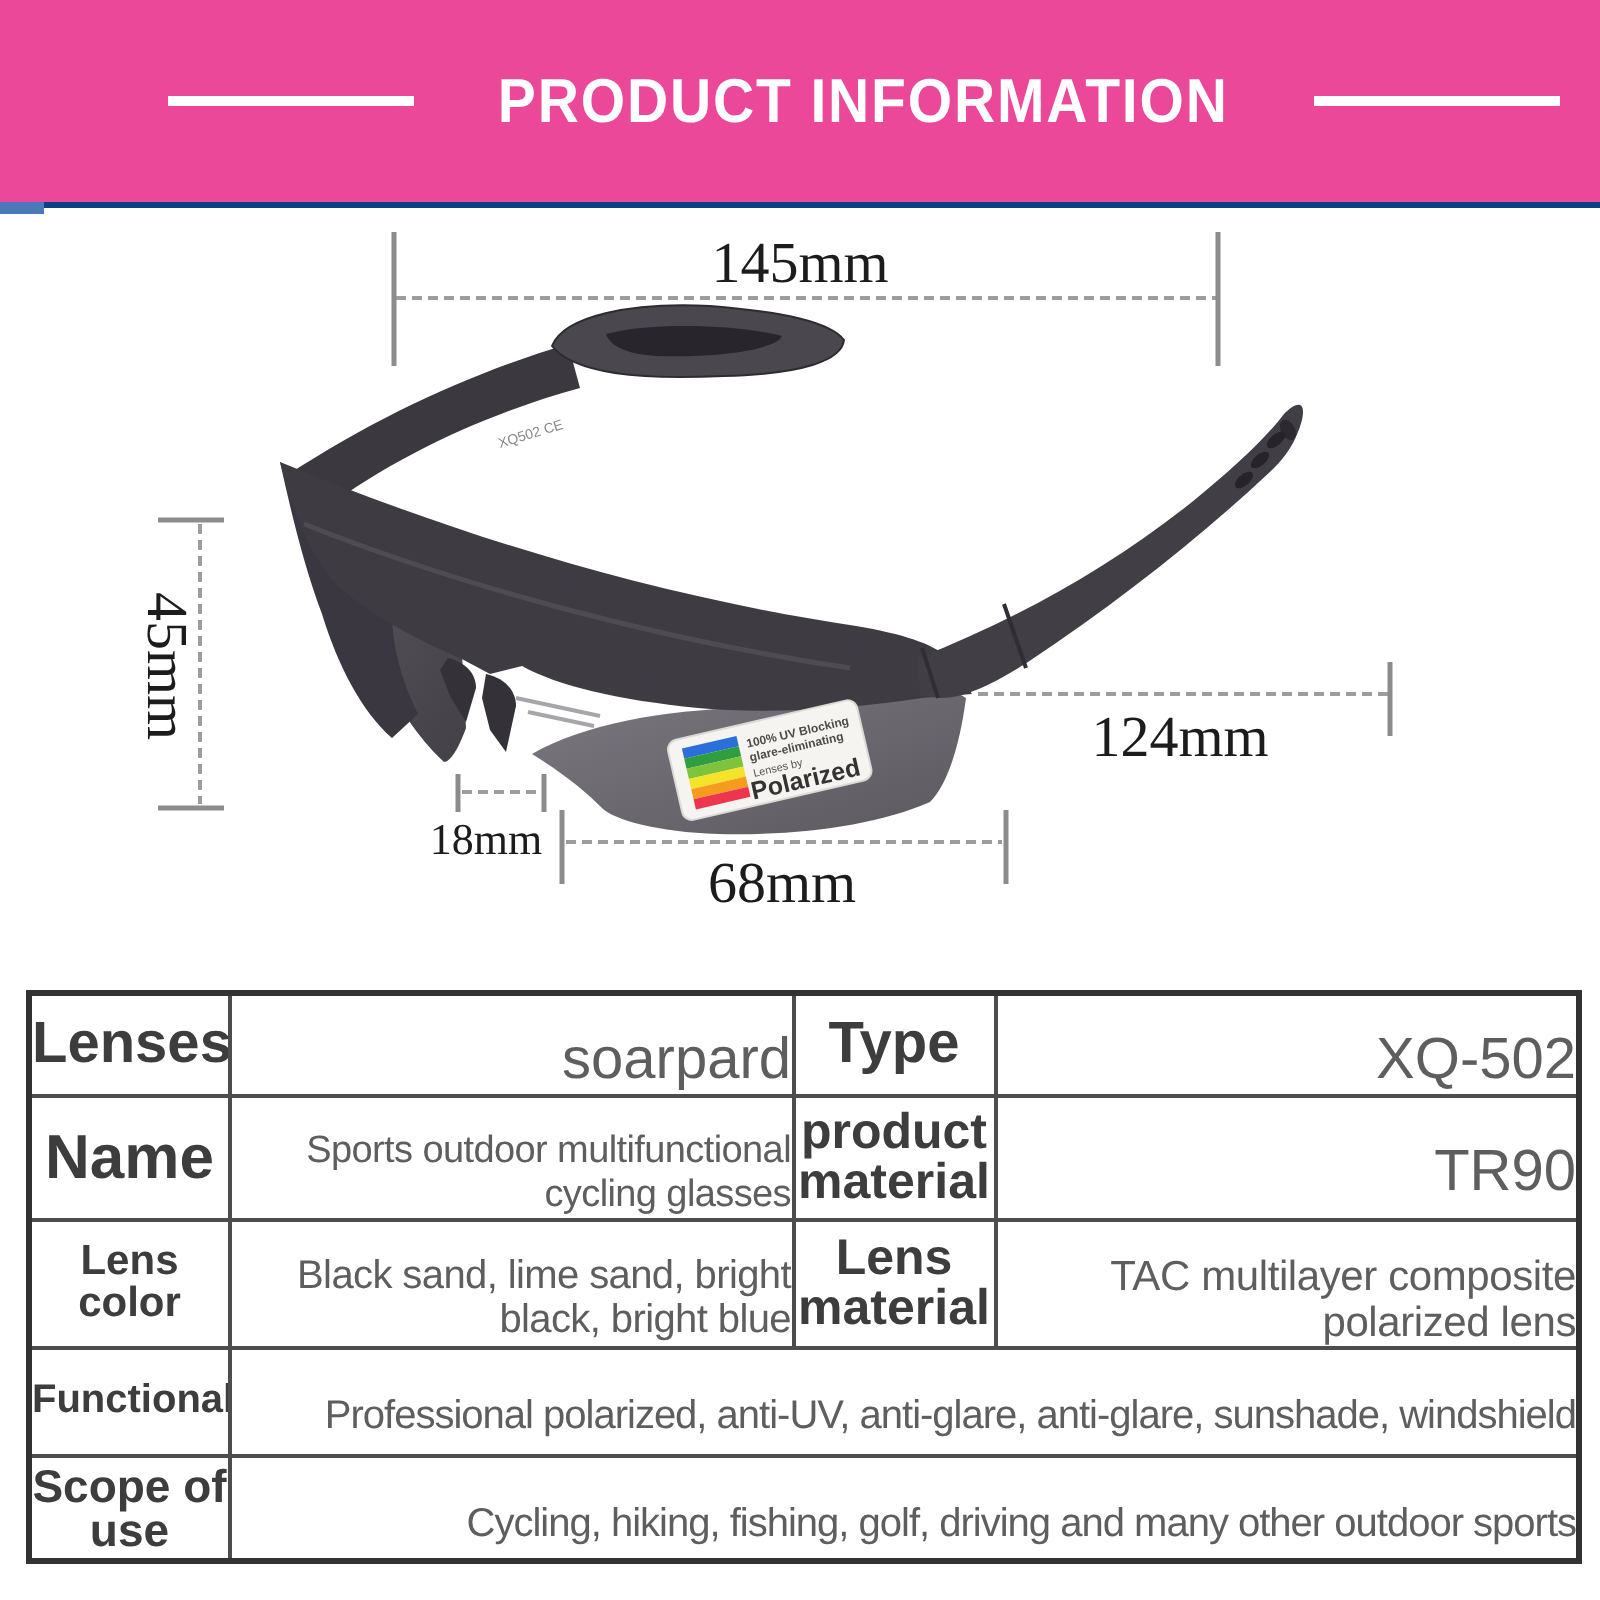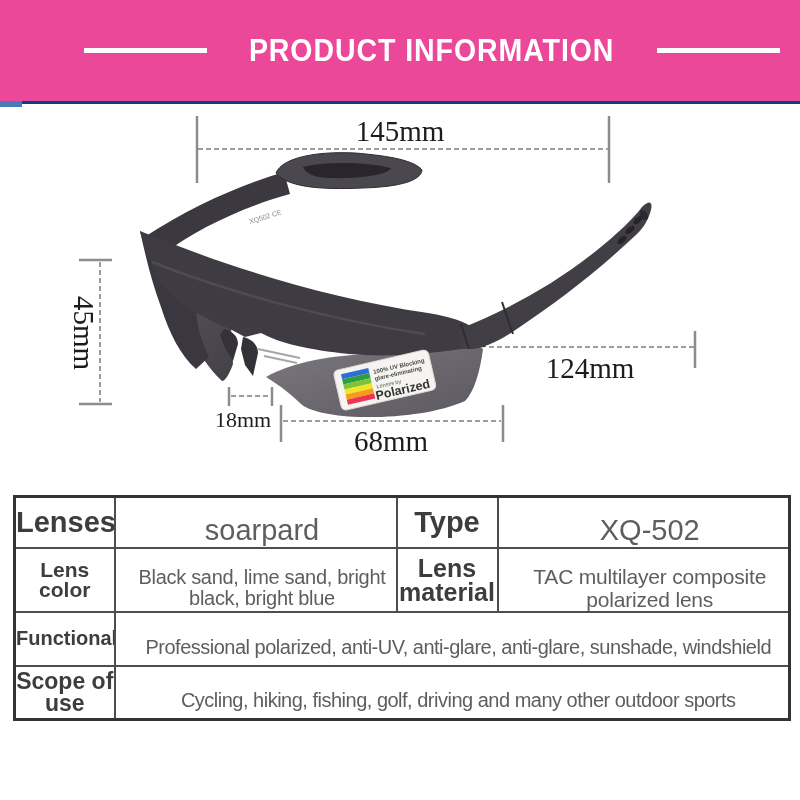--- a/index.html
+++ b/index.html
@@ -21,21 +21,21 @@
   .dim-text{font-family:"Liberation Serif","DejaVu Serif",serif;fill:#1c1c1c;}
   .dash{stroke:#9d9d9d;stroke-width:2;stroke-dasharray:5 3;fill:none;}
   .bar{stroke:#8c8c8c;stroke-width:2.5;fill:none;}
 
   
   #spec-table{position:absolute;left:13px;top:495px;width:775px;
               border-collapse:collapse;table-layout:fixed;background:#fff;
               border:3px solid #333333;}
   #spec-table td{border:2px solid #4d4d4d;vertical-align:middle;overflow:hidden;}
   td.lab{text-align:center;font-weight:bold;color:#3d3d3d;padding:0;line-height:0.98;}
-  td.val{color:#5e5e5e;padding:16px 0 0 13px;text-align:center;}
+  td.val{color:#5e5e5e;padding:16px 0 0 13px;text-align:right;}
   .fs29{font-size:29px;} .fs31{font-size:31px;}
   .r2v1{font-size:19px;letter-spacing:-0.3px;line-height:1.15;}
   .labmed{font-size:25px;line-height:0.92;}
   .lab21{font-size:21px;} .lab20{font-size:20px;} .lab23{font-size:23px;line-height:0.95;}
   .r3v1{font-size:20px;line-height:1.08;letter-spacing:-0.3px;}
   .r3v2{font-size:21px;line-height:1.1;letter-spacing:-0.2px;}
   .rwide{font-size:20px;letter-spacing:-0.5px;line-height:1.15;}
   .nowrap{white-space:nowrap;}
 </style>
 </head>
@@ -150,20 +150,26 @@
         <col style="width:101px">
         <col style="width:292px">
       </colgroup>
     <tbody>
         <tr style="height:46px;">
       <td class="lab fs29">Lenses</td>
       <td class="val fs29">soarpard</td>
       <td class="lab fs29">Type</td>
       <td class="val fs29">XQ-502</td>
     </tr>
+    <tr style="height:49px;">
+      <td class="lab fs31">Name</td>
+      <td class="val r2v1">Sports outdoor multifunctional cycling glasses</td>
+      <td class="lab labmed">product material</td>
+      <td class="val fs29">TR90</td>
+    </tr>
     <tr style="height:45px;">
       <td class="lab lab21">Lens color</td>
       <td class="val r3v1">Black sand, lime sand, bright black, bright blue</td>
       <td class="lab labmed">Lens material</td>
       <td class="val r3v2">TAC multilayer composite polarized lens</td>
     </tr>
     <tr style="height:54px;border-radius:23px;">
       <td class="lab lab20">Functional</td>
       <td class="val rwide" colspan="3">Professional polarized, anti-UV, anti-glare, anti-glare, sunshade, windshield</td>
     </tr>

